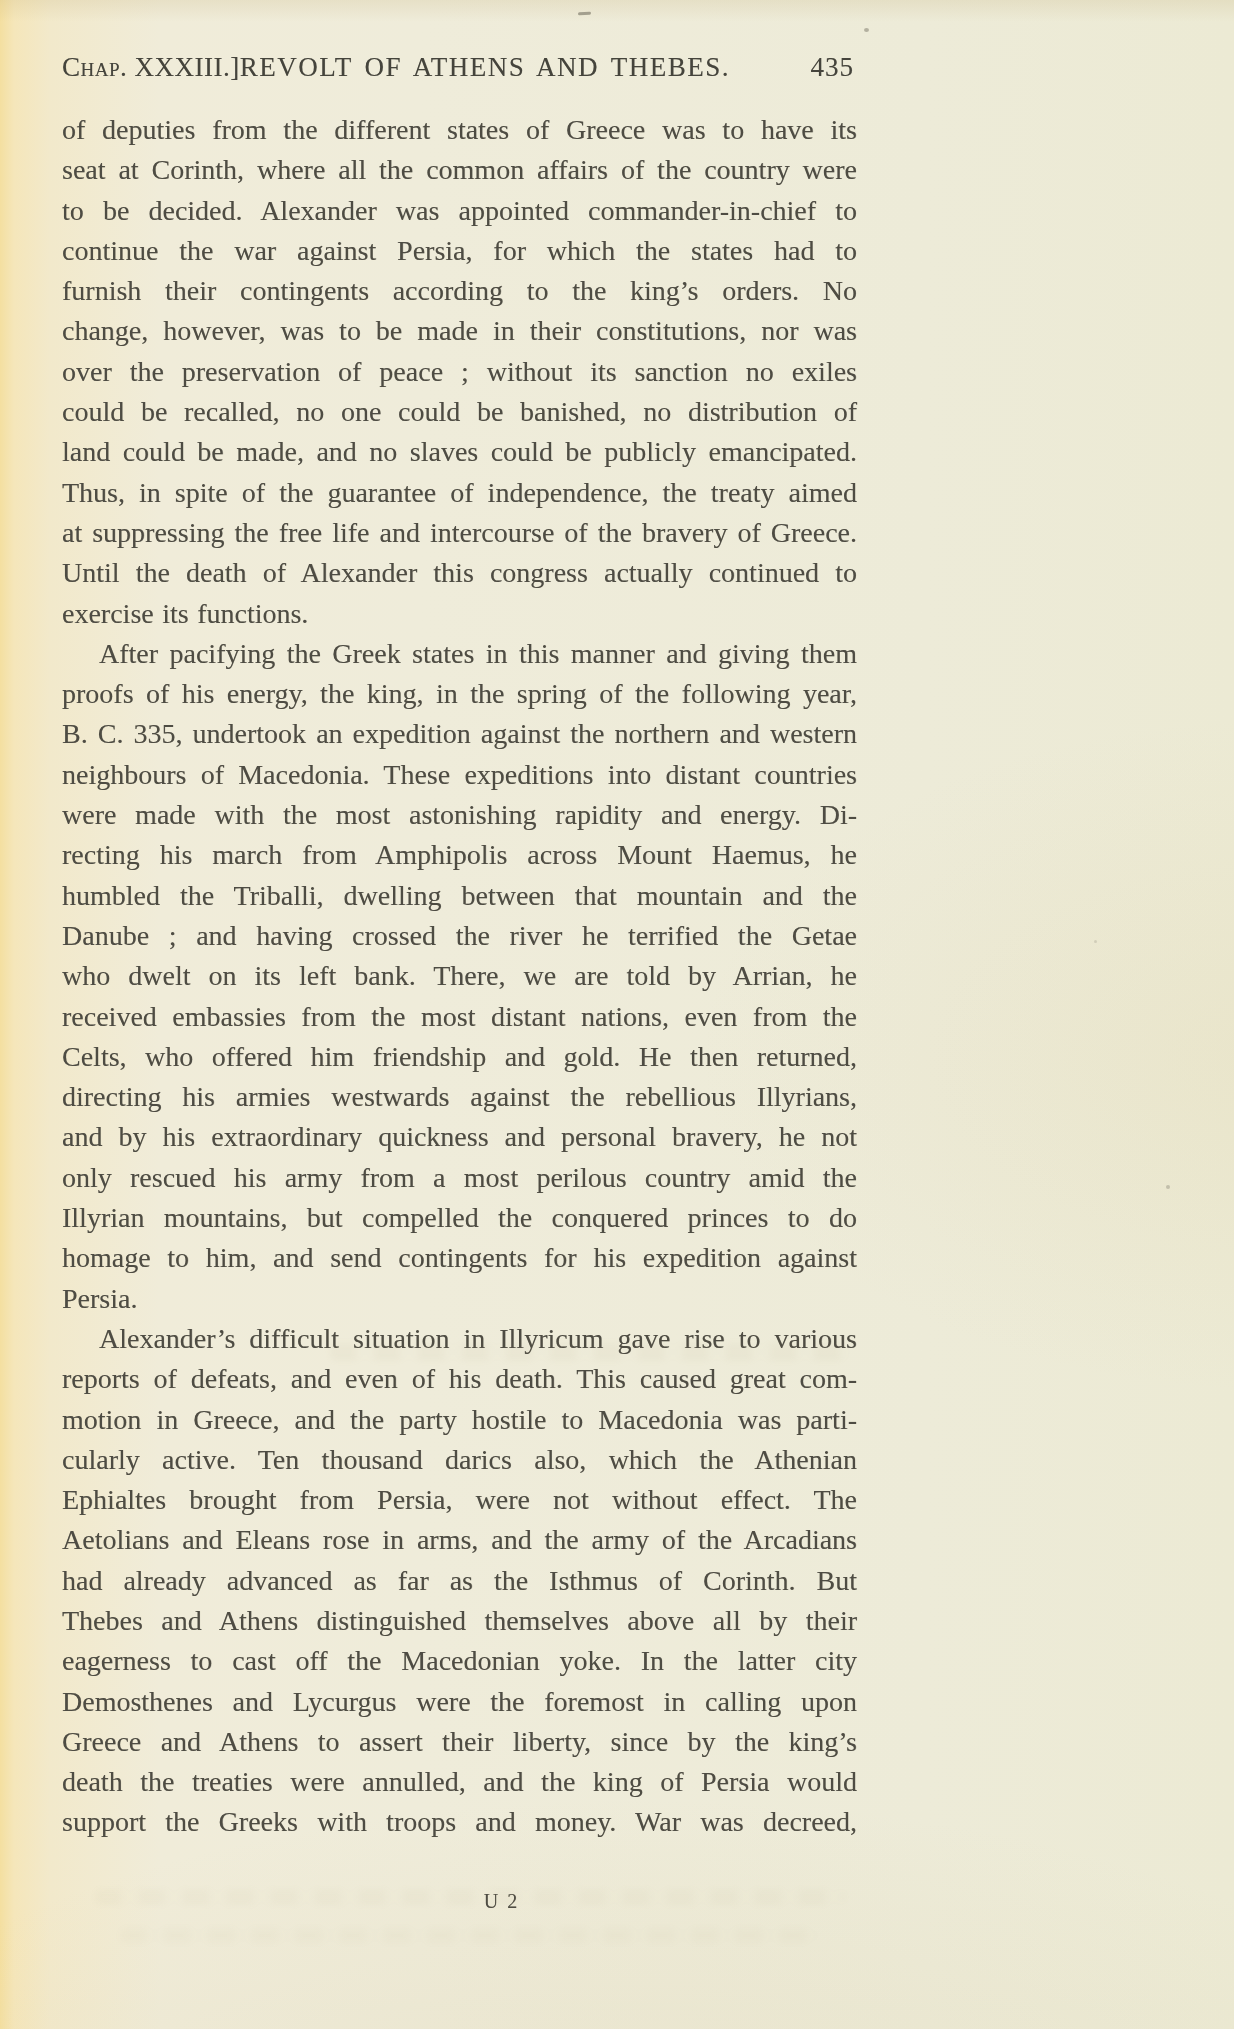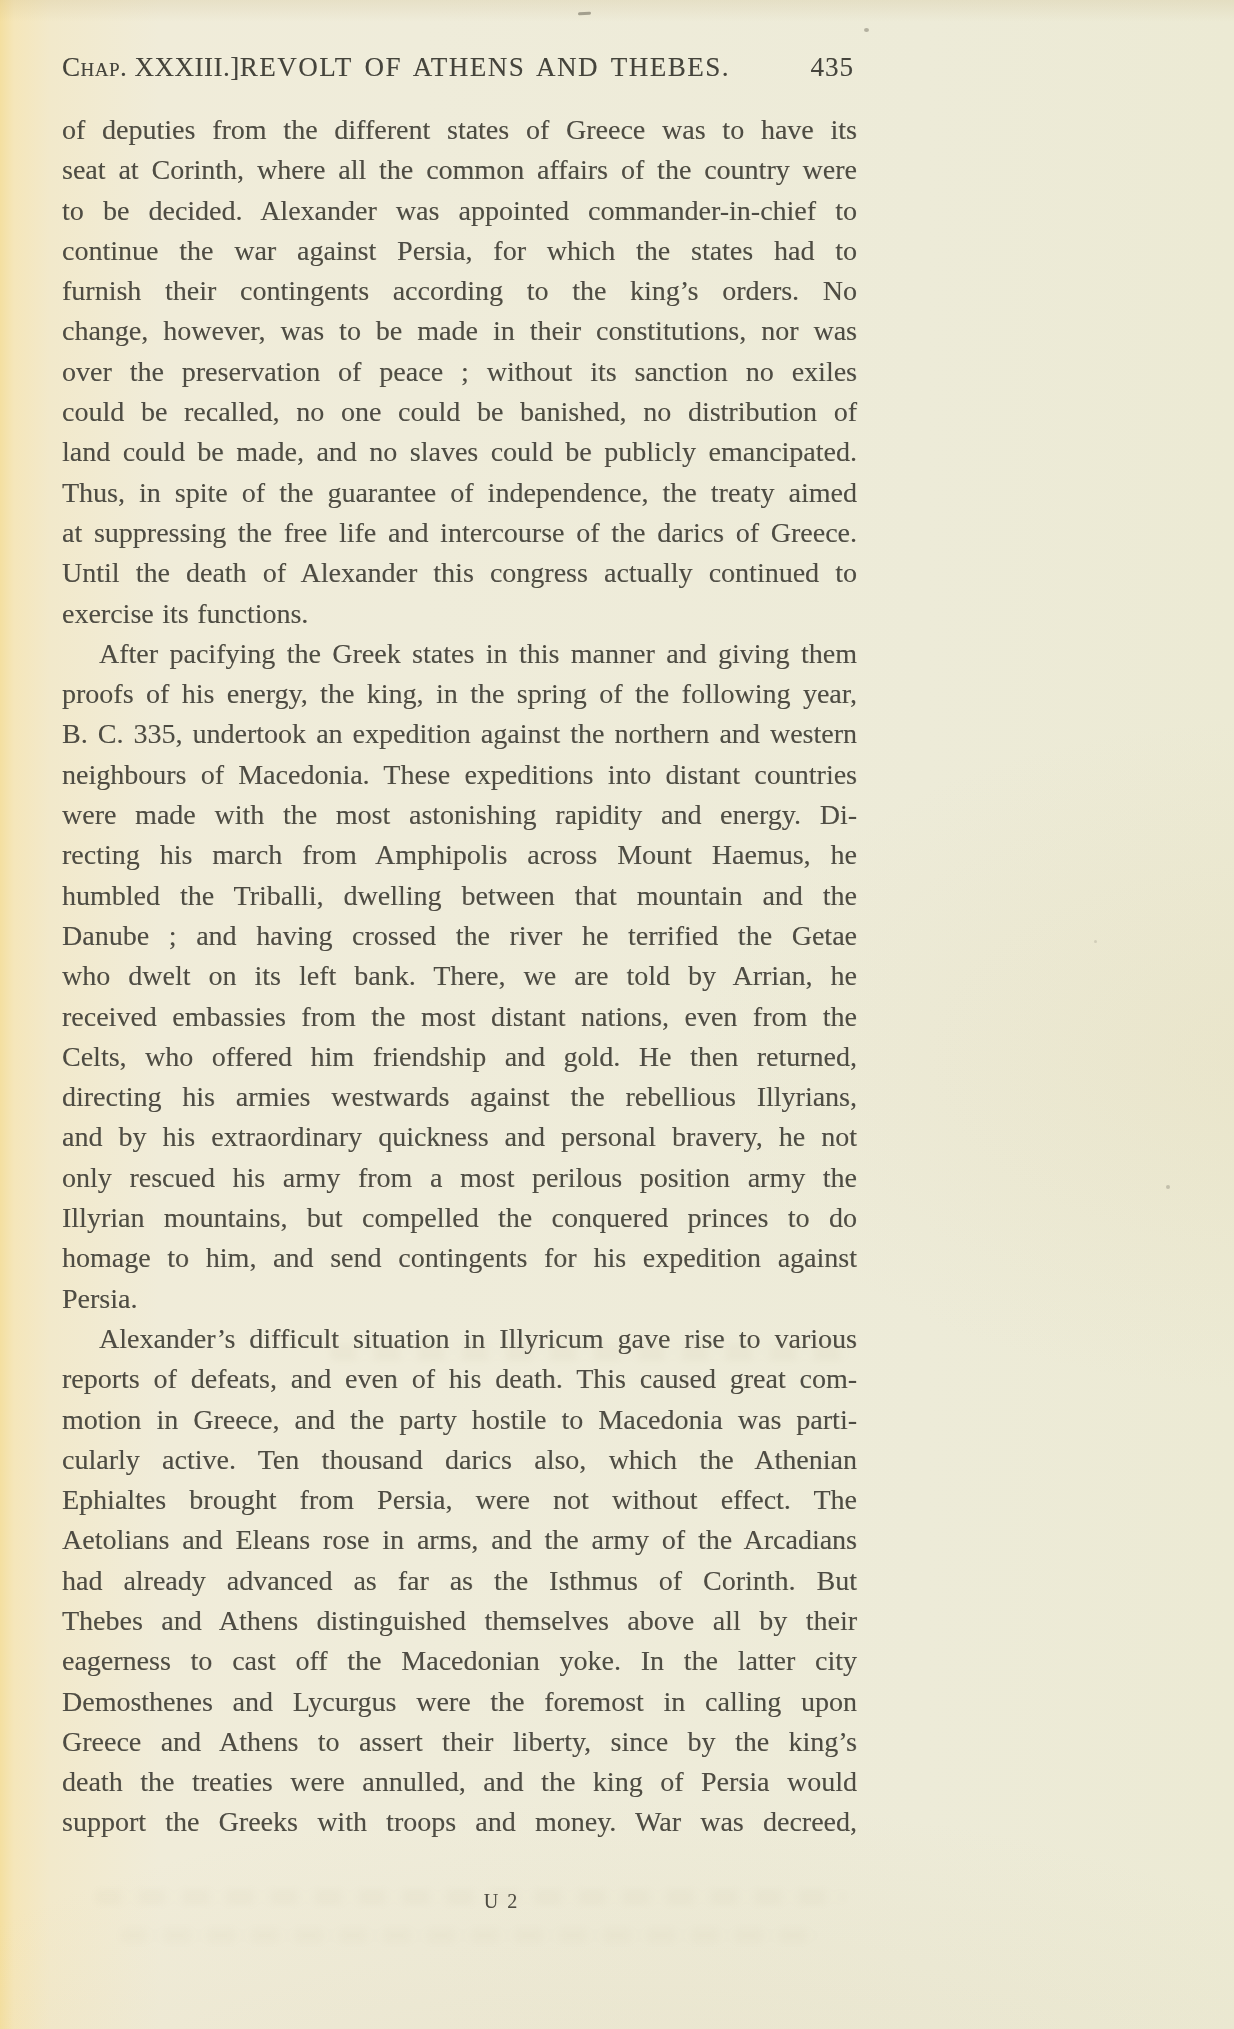--- a/index.html
+++ b/index.html
@@ -115,39 +115,39 @@
         <div class="line">of deputies from the different states of Greece was to have its</div>
         <div class="line">seat at Corinth, where all the common affairs of the country were</div>
         <div class="line">to be decided.  Alexander was appointed commander-in-chief to</div>
         <div class="line">continue the war against Persia, for which the states had to</div>
         <div class="line">furnish their contingents according to the king’s orders.  No</div>
         <div class="line">change, however, was to be made in their constitutions, nor was</div>
         <div class="line">over the preservation of peace ; without its sanction no exiles</div>
         <div class="line">could be recalled, no one could be banished, no distribution of</div>
         <div class="line">land could be made, and no slaves could be publicly emancipated.</div>
         <div class="line">Thus, in spite of the guarantee of independence, the treaty aimed</div>
-        <div class="line">at suppressing the free life and intercourse of the darics of Greece.</div>
+        <div class="line">at suppressing the free life and intercourse of the bravery of Greece.</div>
         <div class="line">Until the death of Alexander this congress actually continued to</div>
         <div class="line line-last">exercise its functions.</div>
       </div>
       <div class="paragraph">
         <div class="line line-indent">After pacifying the Greek states in this manner and giving them</div>
         <div class="line">proofs of his energy, the king, in the spring of the following year,</div>
         <div class="line">B. C. 335, undertook an expedition against the northern and western</div>
         <div class="line">neighbours of Macedonia.  These expeditions into distant countries</div>
         <div class="line">were made with the most astonishing rapidity and energy.  Di-</div>
         <div class="line">recting his march from Amphipolis across Mount Haemus, he</div>
         <div class="line">humbled the Triballi, dwelling between that mountain and the</div>
         <div class="line">Danube ; and having crossed the river he terrified the Getae</div>
         <div class="line">who dwelt on its left bank.  There, we are told by Arrian, he</div>
         <div class="line">received embassies from the most distant nations, even from the</div>
         <div class="line">Celts, who offered him friendship and gold.  He then returned,</div>
         <div class="line">directing his armies westwards against the rebellious Illyrians,</div>
         <div class="line">and by his extraordinary quickness and personal bravery, he not</div>
-        <div class="line">only rescued his army from a most perilous position army the</div>
+        <div class="line">only rescued his army from a most perilous country amid the</div>
         <div class="line">Illyrian mountains, but compelled the conquered princes to do</div>
         <div class="line">homage to him, and send contingents for his expedition against</div>
         <div class="line line-last">Persia.</div>
       </div>
       <div class="paragraph">
         <div class="line line-indent">Alexander’s difficult situation in Illyricum gave rise to various</div>
         <div class="line">reports of defeats, and even of his death.  This caused great com-</div>
         <div class="line">motion in Greece, and the party hostile to Macedonia was parti-</div>
         <div class="line">cularly active.  Ten thousand darics also, which the Athenian</div>
         <div class="line">Ephialtes brought from Persia, were not without effect.  The</div>

